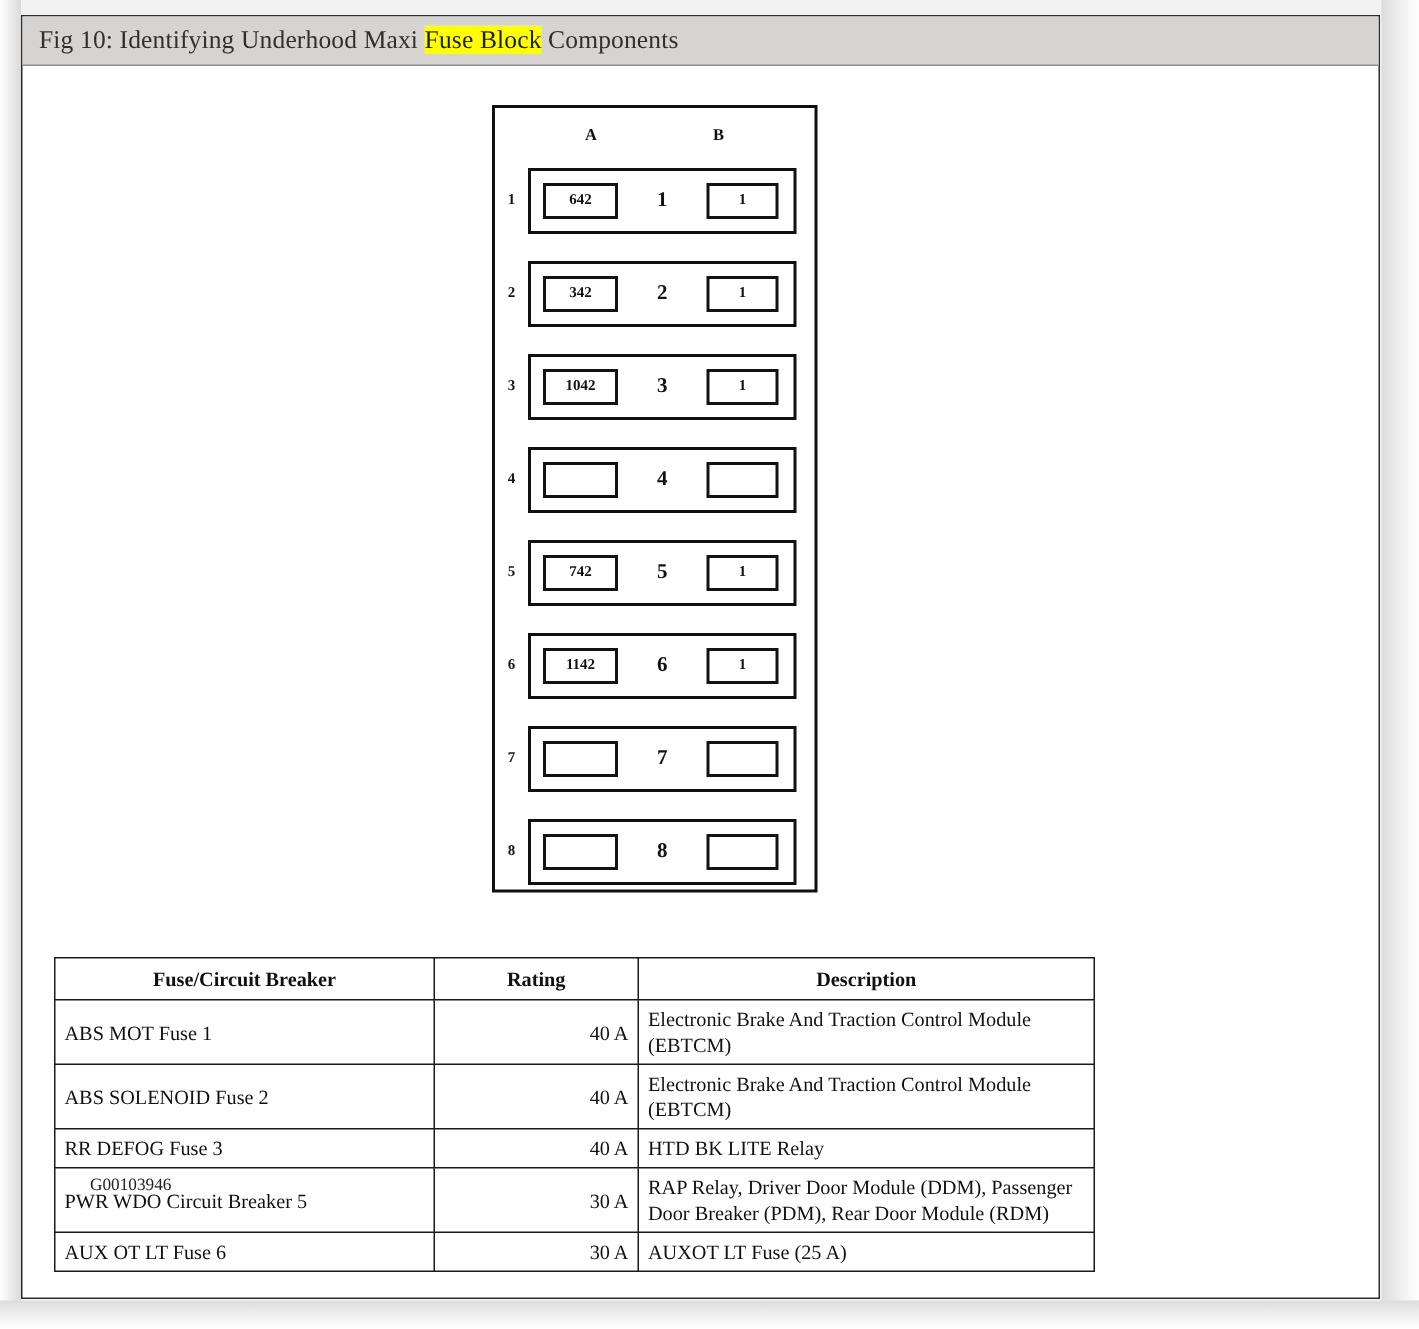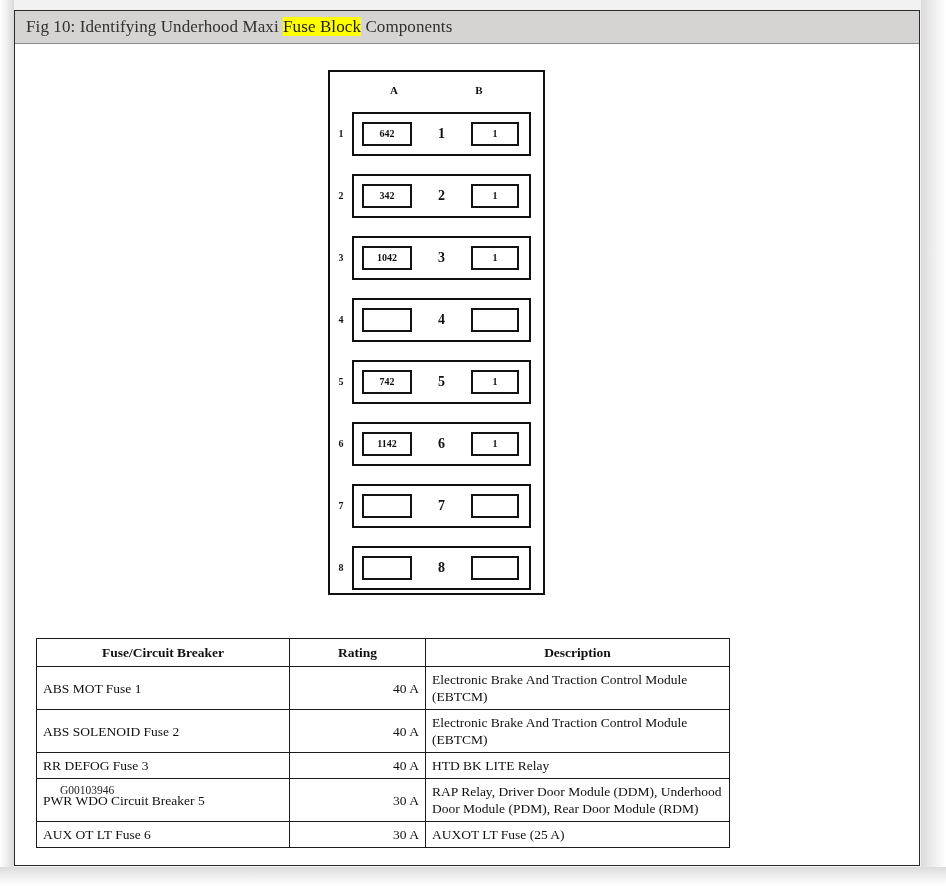--- a/index.html
+++ b/index.html
@@ -339,21 +339,21 @@
           <td class="col-desc">Electronic Brake And Traction Control Module (EBTCM)</td>
         </tr>
         <tr>
           <td class="col-name">RR DEFOG Fuse 3</td>
           <td class="col-rate">40 A</td>
           <td class="col-desc">HTD BK LITE Relay</td>
         </tr>
         <tr>
           <td class="col-name">PWR WDO Circuit Breaker 5</td>
           <td class="col-rate">30 A</td>
-          <td class="col-desc">RAP Relay, Driver Door Module (DDM), Underhood Door Module (PDM), Rear Door Module (RDM)</td>
+          <td class="col-desc">RAP Relay, Driver Door Module (DDM), Passenger Door Breaker (PDM), Rear Door Module (RDM)</td>
         </tr>
         <tr>
           <td class="col-name">AUX OT LT Fuse 6</td>
           <td class="col-rate">30 A</td>
           <td class="col-desc">AUXOT LT Fuse (25 A)</td>
         </tr>
       </tbody>
     </table>
 
     <div class="fig-id">G00103946</div>

